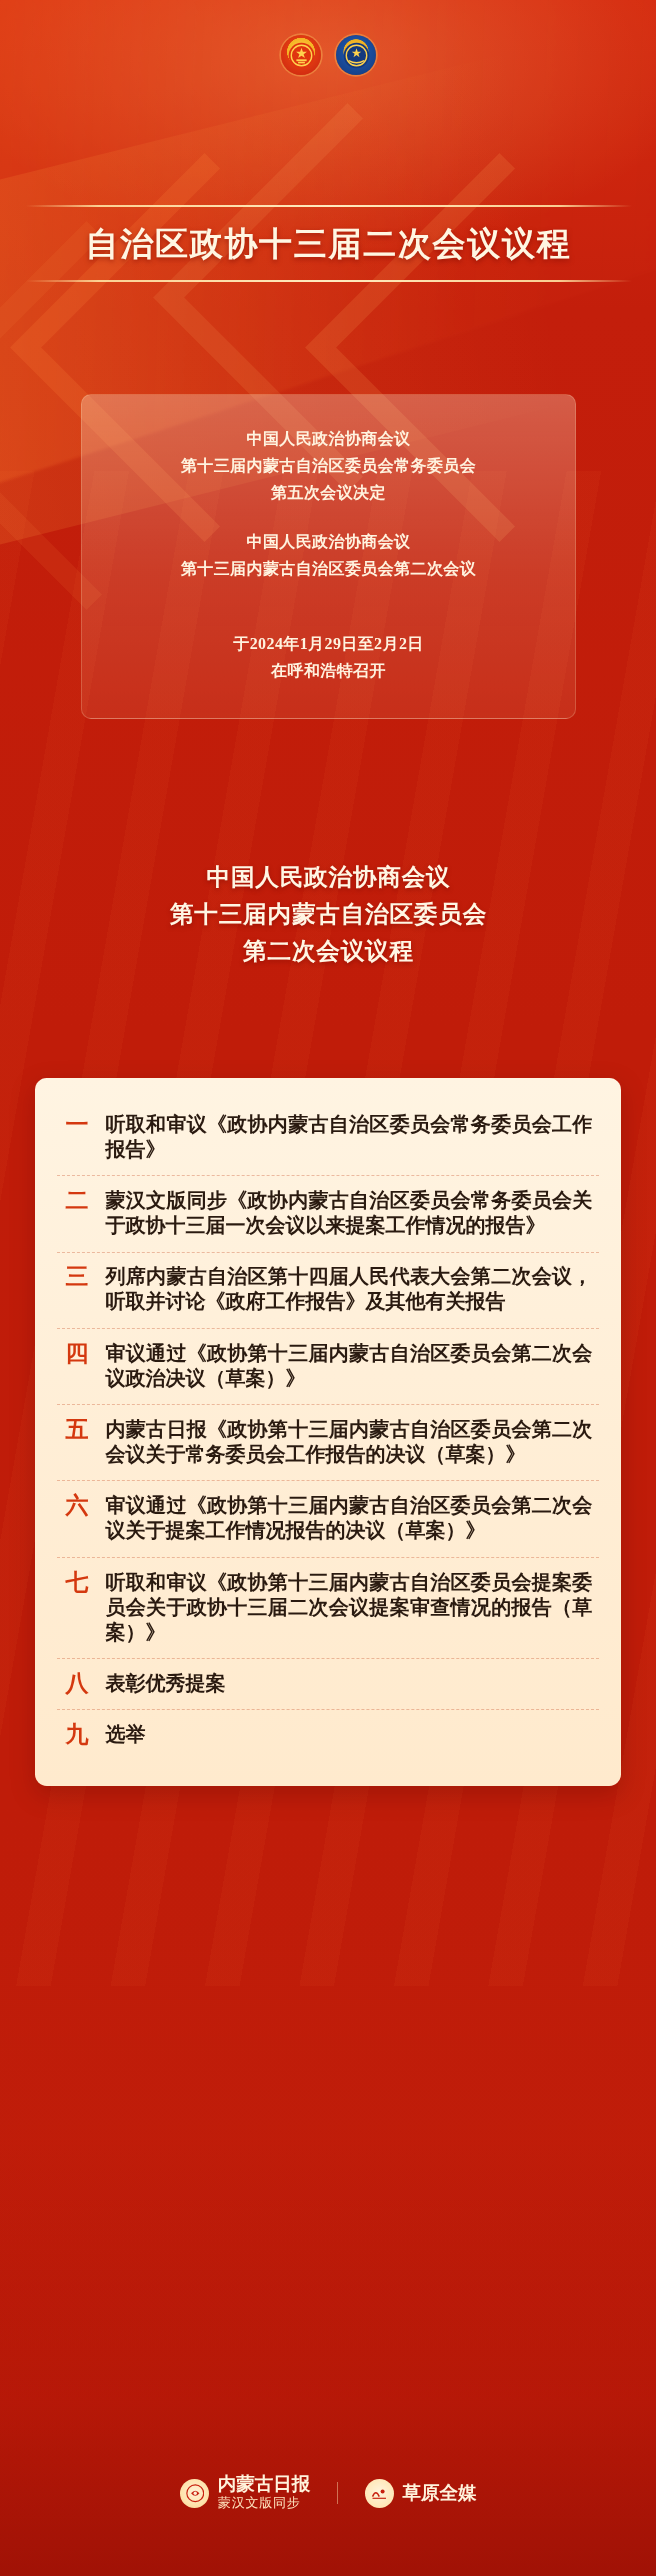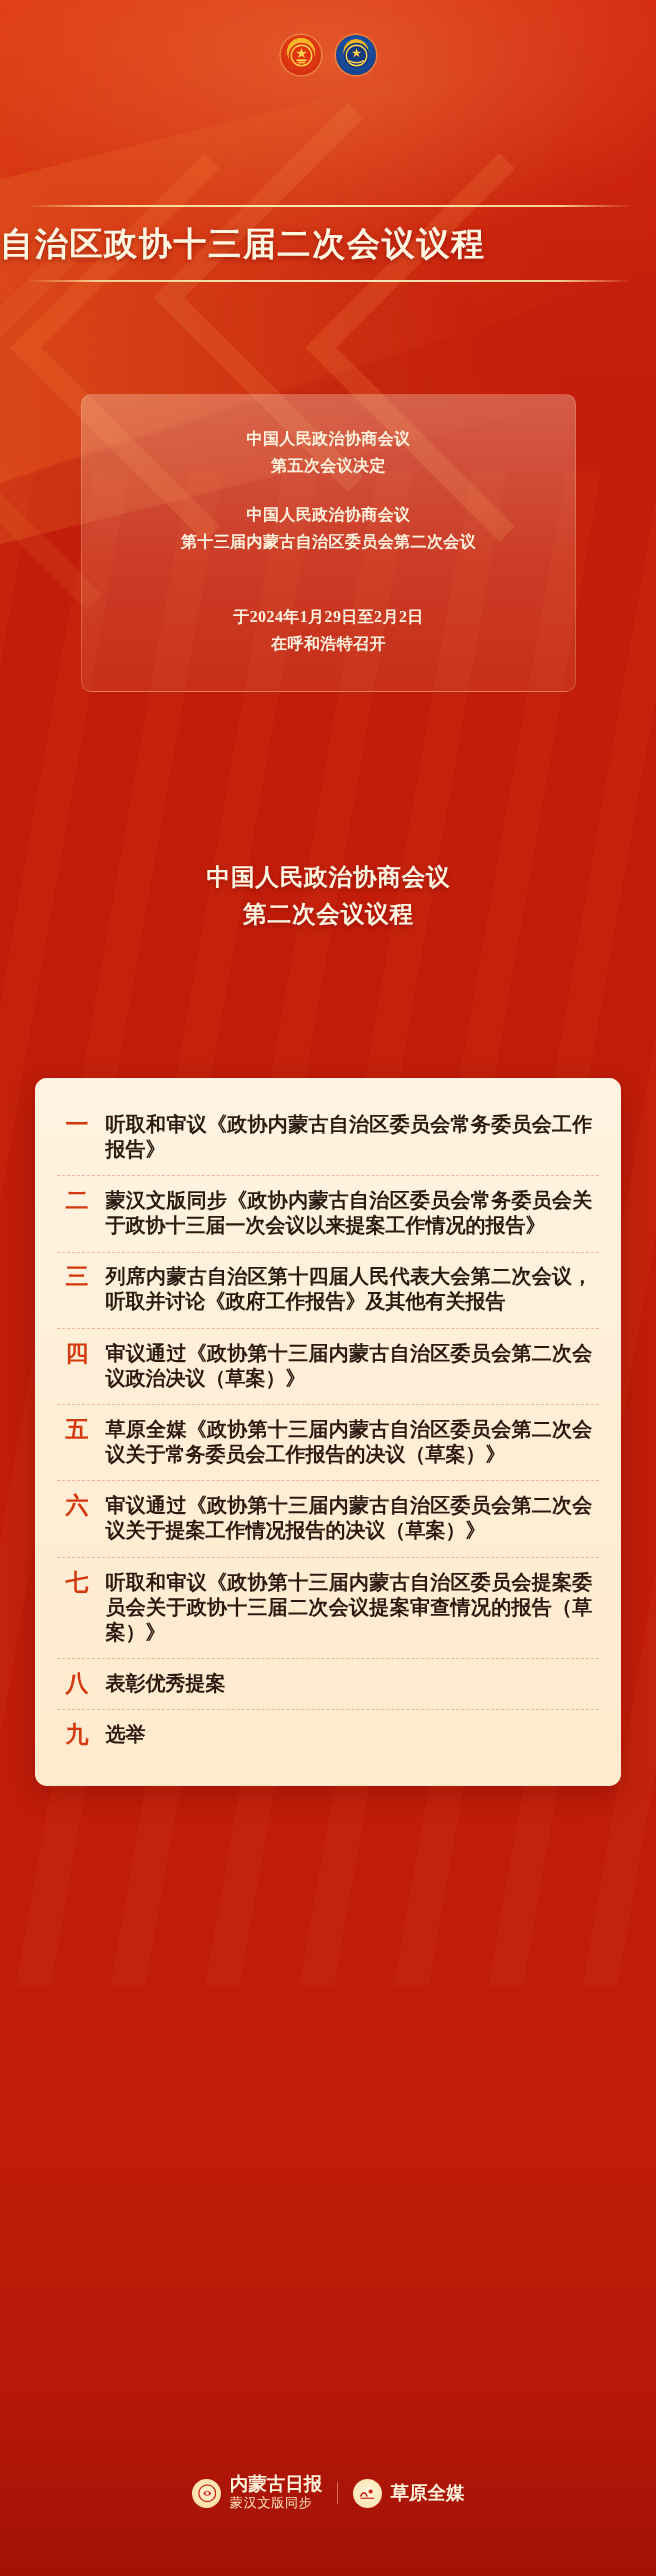--- a/index.html
+++ b/index.html
@@ -104,20 +104,21 @@
     background: radial-gradient(circle at 50% 42%, #ffd24d 0%, #f0b01f 40%, #1b4fa0 42%, #13387a 100%);
     box-shadow: 0 0 0 1.7px rgba(255,210,100,0.35);
   }
   .emblem svg { display: block; }
 
   
   .title-band {
     position: absolute;
     top: 205px;
     left: 0; right: 0;
+    text-align: center;
     z-index: 6;
   }
   .title-band .rule {
     width: 606px;
     height: 1.7px;
     margin: 0 auto;
     background: linear-gradient(90deg, rgba(255,225,160,0) 0%, rgba(255,225,160,0.9) 12%, rgba(255,235,190,1) 50%, rgba(255,225,160,0.9) 88%, rgba(255,225,160,0) 100%);
   }
   .main-title {
     font-size: 33px;
@@ -214,21 +215,21 @@
   }
 
   
   .footer {
     position: absolute;
     bottom: 64px;
     left: 0; right: 0;
     display: flex;
     align-items: center;
     justify-content: center;
-    gap: 15px;
+    gap: 27px;
     z-index: 6;
   }
   .footer-brand {
     display: flex;
     align-items: center;
     gap: 8.4px;
   }
   .footer-mark {
     width: 29px;
     height: 29px;
@@ -299,34 +300,36 @@
 
   <div class="title-band">
     <div class="rule"></div>
     <div class="main-title">自治区政协十三届二次会议议程</div>
     <div class="rule"></div>
   </div>
 
   <div class="decision-card">
     <div class="decision-block">
       <div class="decision-line">中国人民政治协商会议</div>
+      <div class="decision-line">第十三届内蒙古自治区委员会常务委员会</div>
       <div class="decision-line">第五次会议决定</div>
     </div>
     <div class="decision-block">
       <div class="decision-line">中国人民政治协商会议</div>
       <div class="decision-line">第十三届内蒙古自治区委员会第二次会议</div>
     </div>
     <div class="decision-block">
       <div class="decision-line">于2024年1月29日至2月2日</div>
       <div class="decision-line">在呼和浩特召开</div>
     </div>
   </div>
 
   <div class="section-heading">
     <div class="line">中国人民政治协商会议</div>
+    <div class="line">第十三届内蒙古自治区委员会</div>
     <div class="line">第二次会议议程</div>
   </div>
 
   <div class="agenda-card">
     <div class="agenda-item">
       <div class="agenda-num">一</div>
       <div class="agenda-text">听取和审议《政协内蒙古自治区委员会常务委员会工作报告》</div>
     </div>
     <div class="agenda-item">
       <div class="agenda-num">二</div>
@@ -335,21 +338,21 @@
     <div class="agenda-item">
       <div class="agenda-num">三</div>
       <div class="agenda-text">列席内蒙古自治区第十四届人民代表大会第二次会议，听取并讨论《政府工作报告》及其他有关报告</div>
     </div>
     <div class="agenda-item">
       <div class="agenda-num">四</div>
       <div class="agenda-text">审议通过《政协第十三届内蒙古自治区委员会第二次会议政治决议（草案）》</div>
     </div>
     <div class="agenda-item">
       <div class="agenda-num">五</div>
-      <div class="agenda-text">草原全媒《政协第十三届内蒙古自治区委员会第二次会议关于常务委员会工作报告的决议（草案）》</div>
+      <div class="agenda-text">内蒙古日报《政协第十三届内蒙古自治区委员会第二次会议关于常务委员会工作报告的决议（草案）》</div>
     </div>
     <div class="agenda-item">
       <div class="agenda-num">六</div>
       <div class="agenda-text">审议通过《政协第十三届内蒙古自治区委员会第二次会议关于提案工作情况报告的决议（草案）》</div>
     </div>
     <div class="agenda-item">
       <div class="agenda-num">七</div>
       <div class="agenda-text">听取和审议《政协第十三届内蒙古自治区委员会提案委员会关于政协十三届二次会议提案审查情况的报告（草案）》</div>
     </div>
     <div class="agenda-item">

